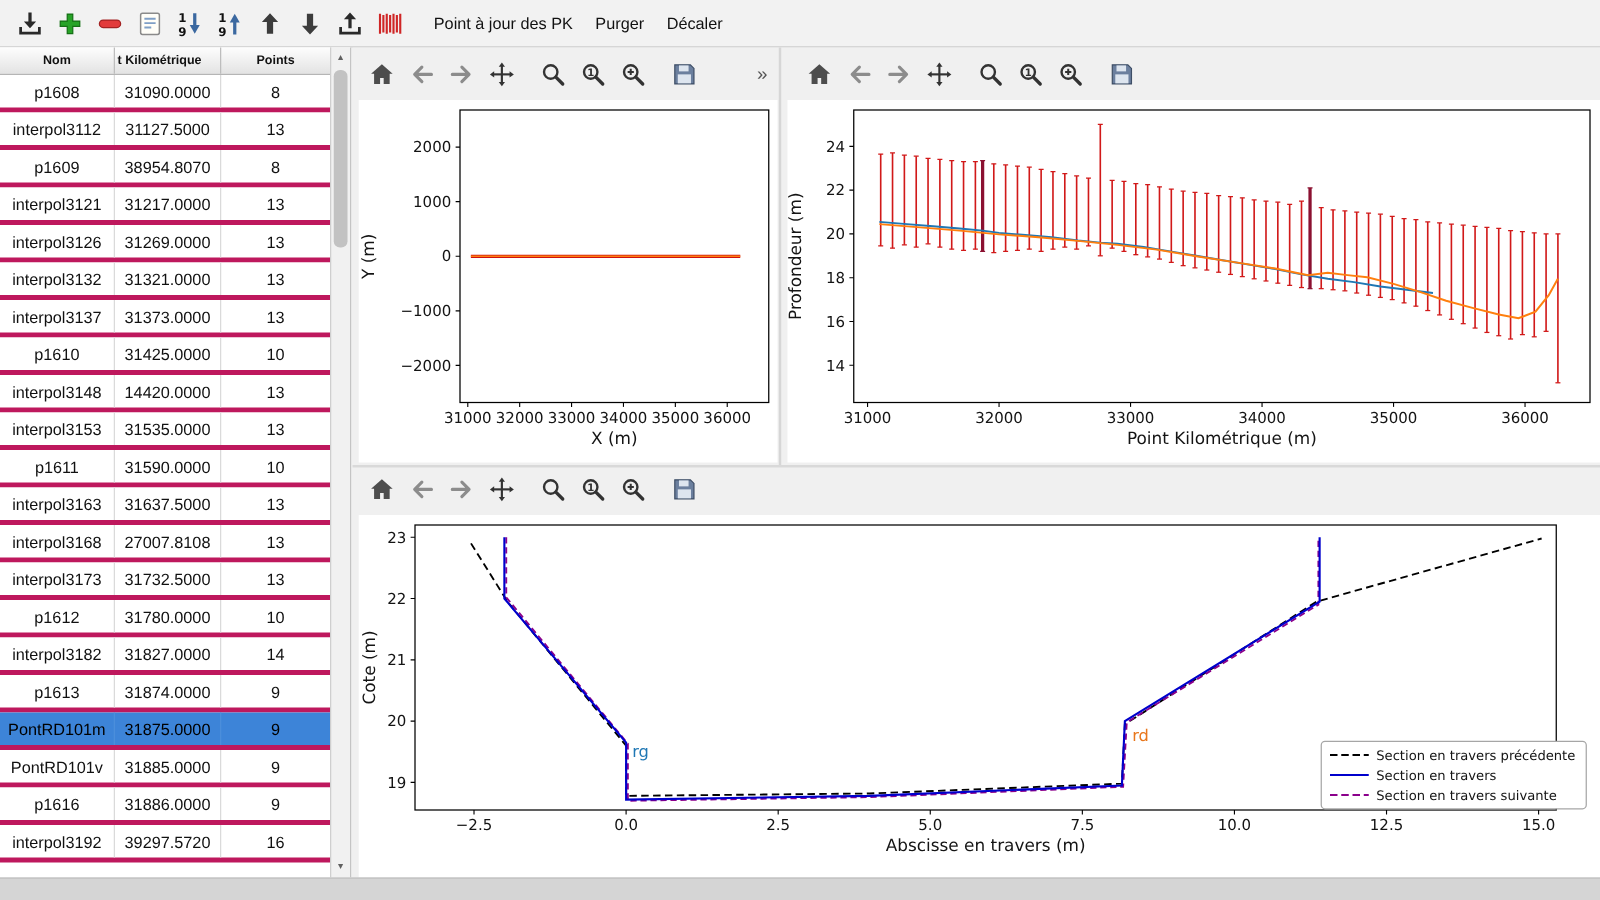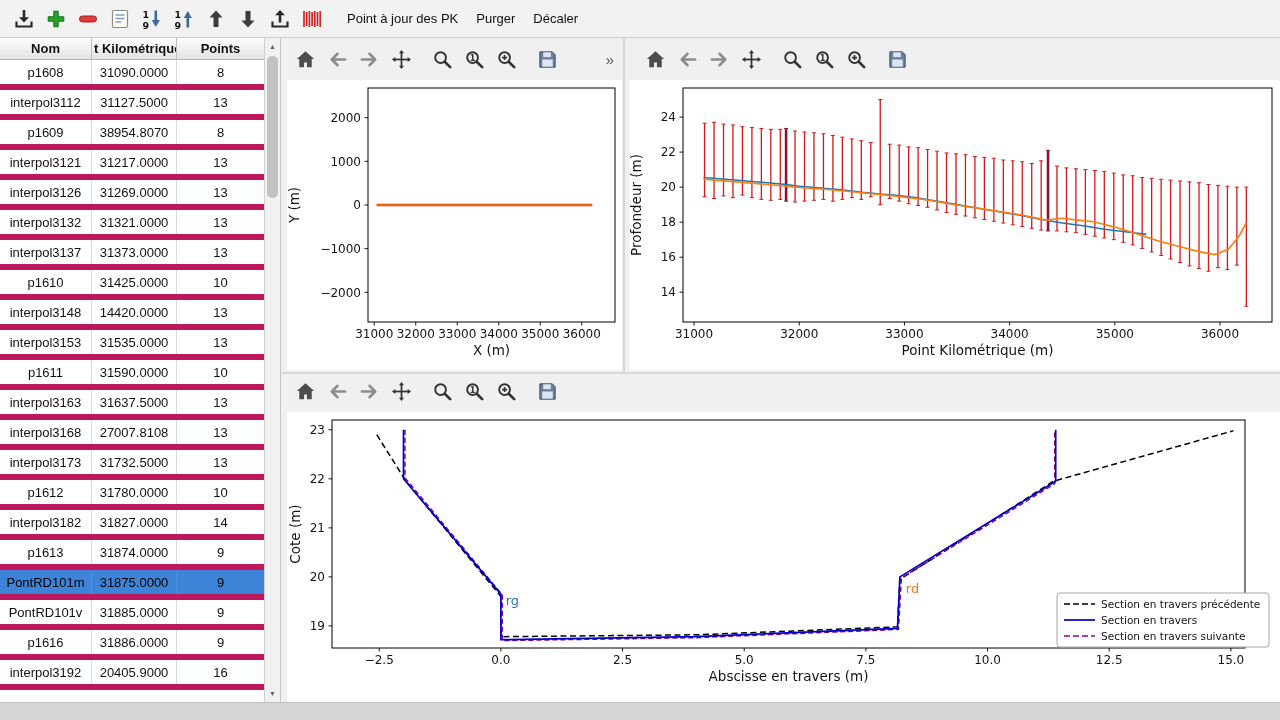--- a/index.html
+++ b/index.html
@@ -15,27 +15,27 @@
   .tbtn svg{width:24px;height:24px}
   .ttext{border:none;background:transparent;font:13px "Liberation Sans",sans-serif;color:#111;
     padding:5px 9px;cursor:pointer;white-space:nowrap}
   .ttext.first{margin-left:10px}
 
   
   .left-panel{position:absolute;left:0;top:38px;width:281px;height:664px;background:#fff;
     border-right:1px solid #c4c4c4}
   .thead{display:flex;height:22px;background:linear-gradient(#fdfdfd,#e3e3e3);
     border-bottom:1px solid #b5b5b5;width:265px}
-  .th{font-weight:bold;font-size:13px;color:#111;display:flex;align-items:center;
+  .th{font-weight:bold;font-size:10px;color:#111;display:flex;align-items:center;
     justify-content:center;border-right:1px solid #bdbdbd;overflow:hidden;white-space:nowrap}
   .th.c-nom{width:92px}
   .th.c-pk{width:85px;justify-content:flex-start;padding-left:2px}
   .th.c-points{width:88px}
   .tbody{position:absolute;top:22px;left:0;width:265px}
-  .trow{display:flex;height:30px;border-bottom:6px solid #be185d;background:#fff;cursor:pointer}
+  .trow{display:flex;height:30px;border-bottom:4px solid #be185d;background:#fff;cursor:pointer}
   .td{font-size:13px;color:#111;display:flex;align-items:center;justify-content:center;
     border-right:1px solid #dadada;overflow:hidden;white-space:nowrap}
   .td.c0{width:92px}.td.c1{width:85px}.td.c2{width:88px}
   .trow.selected{background:#3d84d8}
   .trow.selected .td{color:#000000;border-right-color:#4b8edb}
 
   .vscrollbar{position:absolute;right:0;top:0;width:16px;height:664px;background:#f1f1f1;
     border-left:1px solid #cfcfcf}
   .sb-btn{position:absolute;left:0;width:15px;height:15px;color:#606060;font-size:7px;
     display:flex;align-items:center;justify-content:center;cursor:pointer}
@@ -251,21 +251,21 @@
           <div class="td c1">31885.0000</div>
           <div class="td c2">9</div>
         </div>
         <div class="trow">
           <div class="td c0">p1616</div>
           <div class="td c1">31886.0000</div>
           <div class="td c2">9</div>
         </div>
         <div class="trow">
           <div class="td c0">interpol3192</div>
-          <div class="td c1">20405.9000</div>
+          <div class="td c1">39297.5720</div>
           <div class="td c2">16</div>
         </div>
       </div>
     <div class="vscrollbar">
       <div class="sb-btn up">▲</div>
       <div class="sb-thumb"></div>
       <div class="sb-btn down">▼</div>
     </div>
   </div>
 

